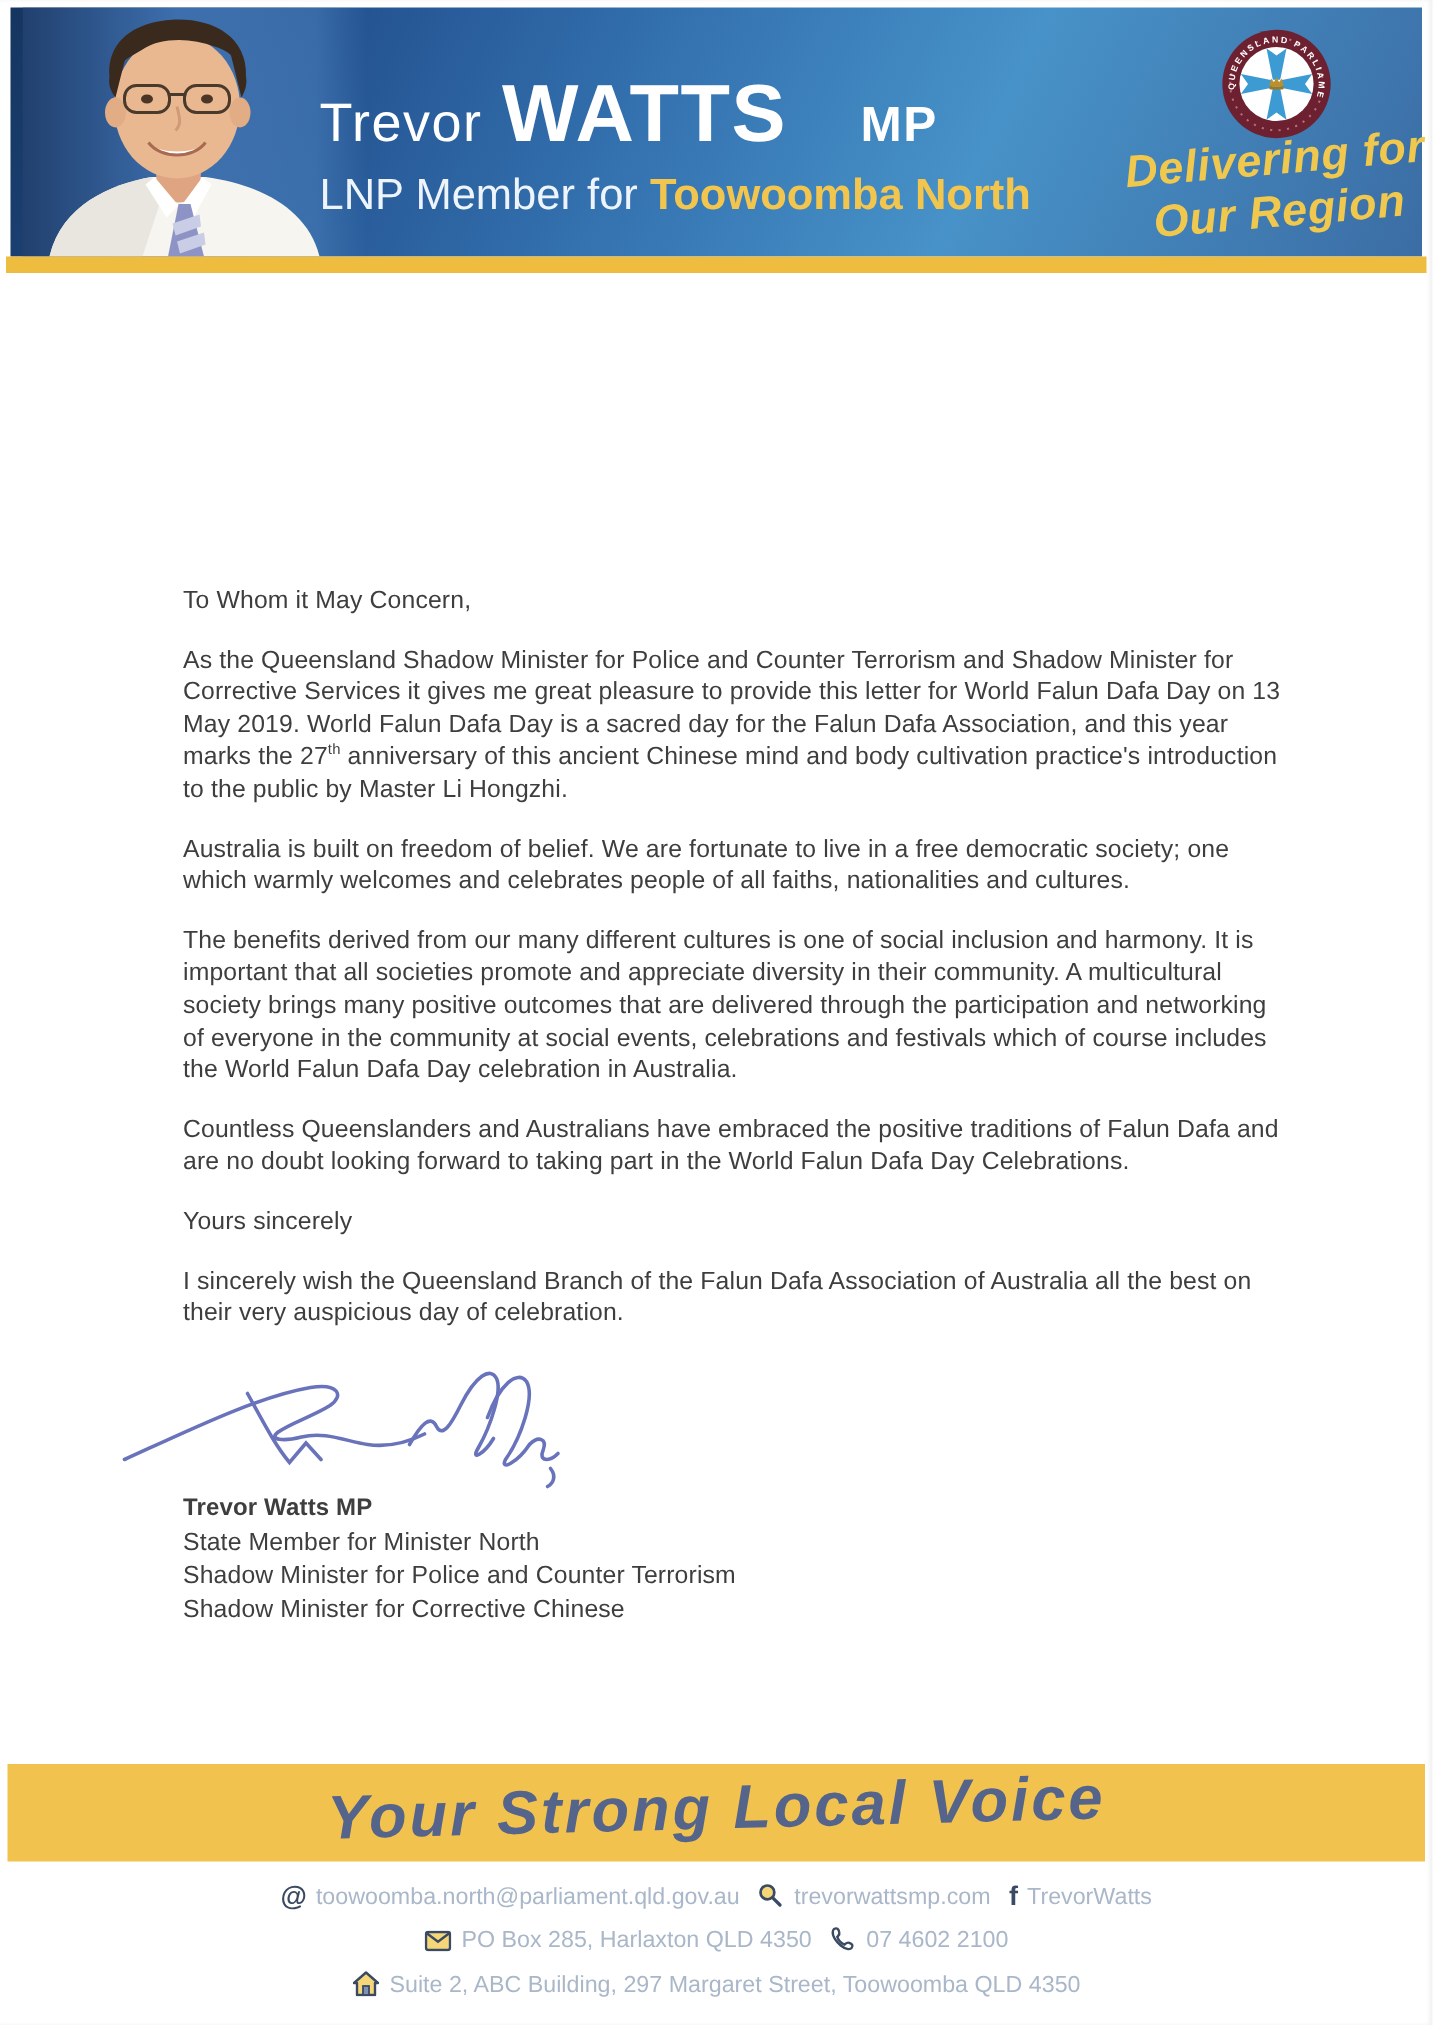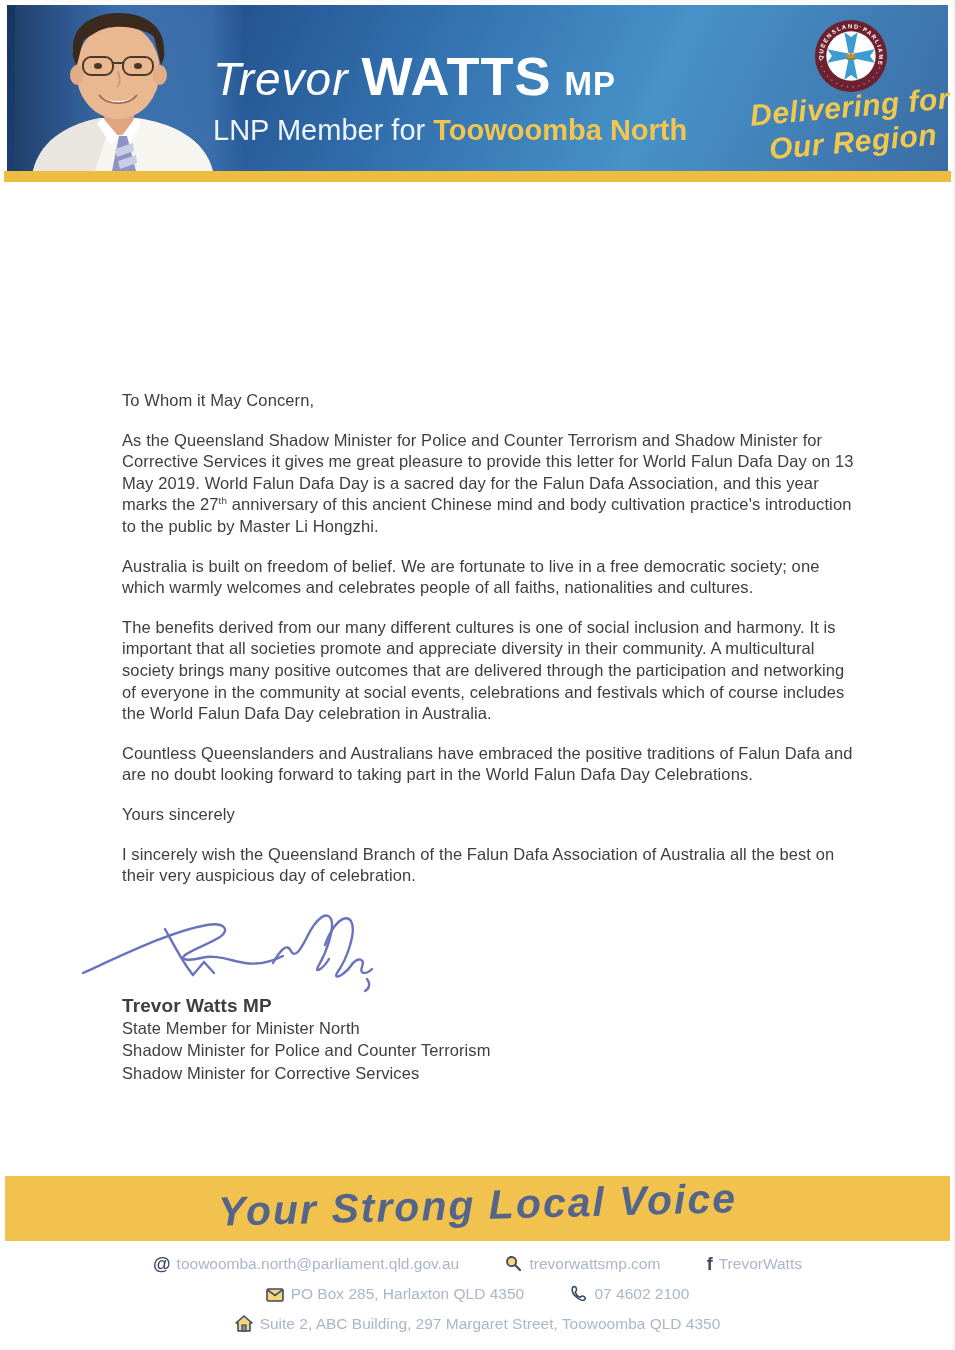--- a/index.html
+++ b/index.html
@@ -12,62 +12,62 @@
   }
 
   
   .banner {
     position:absolute; left:7px; top:5px; width:941px; height:166px;
     background: linear-gradient(115deg,#14355f 0%,#245290 22%,#3472b0 45%,#4792c8 68%,#3b6da4 100%);
   }
   .portrait-svg { position:absolute; left:8px; top:0; height:166px; width:230px; }
   .name-block { position:absolute; left:206px; top:40px; color:#ffffff; white-space:nowrap; }
   .name-line { display:flex; align-items:baseline; gap:13px; }
-  .name-first { font-size:46px; font-weight:500; letter-spacing:1px;font-style:italic; }
+  .name-first { font-size:36px; font-weight:500; letter-spacing:1px; }
   .name-last  { font-size:54px; font-weight:800; letter-spacing:1px; }
-  .name-suffix{ font-size:33px; font-weight:800; letter-spacing:1px; }
+  .name-suffix{ font-size:33px; font-weight:800; letter-spacing:1px;margin-left:36px; }
   .subtitle-line { margin-top:7px; font-size:29px; }
   .subtitle-prefix { font-weight:300; color:#eef4fb; }
   .subtitle-electorate { font-weight:700; color:#f2c54e; }
   .badge-svg { position:absolute; left:806px; top:13px; width:76px; height:76px; }
   .tagline {
     position:absolute; left:742px; top:84px; width:205px; text-align:center;
     transform:rotate(-5deg); color:#f0c84e; font-style:italic; font-weight:700;
     font-size:30px; line-height:35px; letter-spacing:0.5px;
   }
   .gold-stripe { position:absolute; left:4px; right:4px; top:171px; height:11px; background:#eebc3e; }
 
   
   .letter-body {
     position:absolute; left:122px; top:390px; width:734px;
     font-size:16.5px; line-height:21.6px; color:#3e3e3e; letter-spacing:0.1px;
   }
   .letter-body p { margin:0 0 18px 0; }
   .sup { vertical-align:super; font-size:0.6em; line-height:0; }
   .signature-svg { display:block; margin:4px 0 0 -45px; }
   .signatory { margin-top:2px; }
-  .signatory-name { font-weight:700; font-size:19px; line-height:22px; }
+  .signatory-name { font-weight:700; font-size:16px; line-height:22px; }
   .signatory-title { font-size:16.5px; line-height:22.4px; }
 
   
   .slogan-band {
     position:absolute; left:5px; right:5px; top:1176px; height:65px;
     background:#f2c24f; text-align:center;
   }
   .slogan {
     display:inline-block; margin-top:6px; transform:rotate(-1.5deg);
     font-style:italic; font-weight:700; font-size:41px; letter-spacing:2px;
     color:#55648a;
   }
   .contacts {
     position:absolute; left:0; top:1249px; width:955px; text-align:center;
     color:#a9b7c9; font-size:15.5px; line-height:30px;
   }
   .contact-line { height:30px; }
-  .cgroup { white-space:nowrap; margin:0 21px; }
+  .cgroup { white-space:nowrap; margin:0 4px; }
   .cicon { display:inline-block; vertical-align:-3px; margin-right:7px; }
   .at-glyph, .fb-glyph {
     display:inline-block; font-weight:700; color:#3b4a63; font-size:18px;
     margin-right:6px; vertical-align:-1px;
   }
 </style>
 </head>
 <body>
 
 <div class="page">
@@ -175,21 +175,21 @@
         <path d="M248,40 C256,18 268,8 274,16 C280,26 270,54 260,68 C256,76 268,70 276,58"></path>
         <path d="M276,58 C282,52 288,54 285,62 C282,69 289,70 295,64"></path>
         <path d="M290,74 C294,79 292,84 288,86"></path>
       </g>
     </svg>
 
     <div class="signatory">
       <div class="signatory-name">Trevor Watts MP</div>
       <div class="signatory-title">State Member for Minister North</div>
       <div class="signatory-title">Shadow Minister for Police and Counter Terrorism</div>
-      <div class="signatory-title">Shadow Minister for Corrective Services</div>
+      <div class="signatory-title">Shadow Minister for Corrective Chinese</div>
     </div>
   </div>
 
   <div class="slogan-band">
     <span class="slogan">Your Strong Local Voice</span>
   </div>
 
   <div class="contacts">
     <div class="contact-line">
       <span class="cgroup"><span class="at-glyph">@</span><span>toowoomba.north@parliament.qld.gov.au</span></span>

